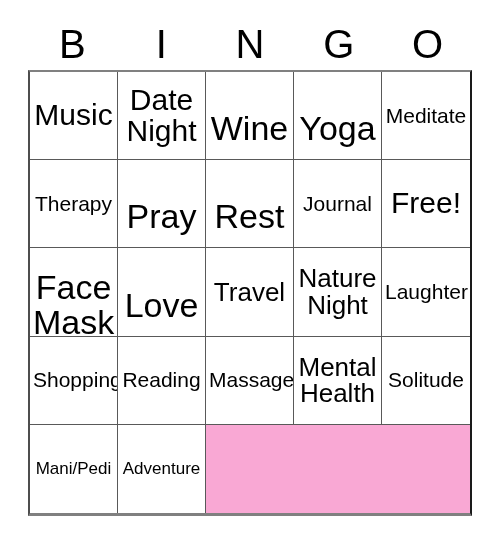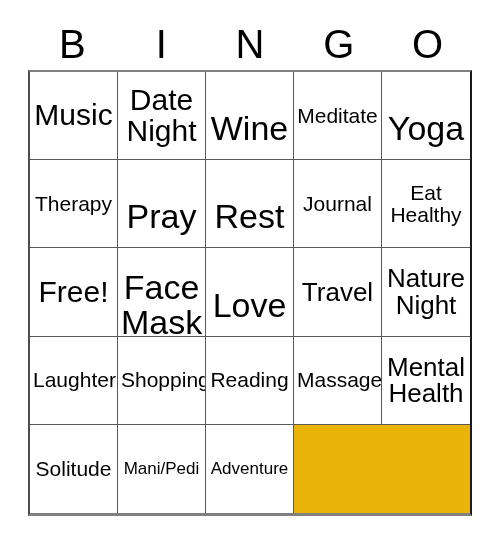--- a/index.html
+++ b/index.html
@@ -55,21 +55,21 @@
     width: 444px;
     height: 446px;
     display: grid;
     grid-template-columns: repeat(5, 1fr);
     grid-template-rows: repeat(5, 1fr);
     border-top: 2px solid #808080;
     border-left: 2px solid #4d4d4d;
     border-right: 2px solid #1a1a1a;
     border-bottom: 3px solid #808080;
     box-sizing: border-box;
-    background: #eab308;
+    background: #f9a8d4;
   }
 
   .cell {
     position: relative;
     border-right: 1px solid #595959;
     border-bottom: 1px solid #595959;
     box-sizing: border-box;
     display: flex;
     align-items: center;
     justify-content: center;
@@ -117,43 +117,39 @@
         <span class="cell-text fs-lg">Music</span>
       </div>
     <div class="cell">
         <span class="cell-text fs-lg">Date
 Night</span>
       </div>
     <div class="cell">
         <span class="cell-text fs-xl">Wine</span>
       </div>
     <div class="cell">
-        <span class="cell-text fs-sm">Meditate</span>
+        <span class="cell-text fs-xl">Yoga</span>
       </div>
     <div class="cell">
-        <span class="cell-text fs-xl">Yoga</span>
+        <span class="cell-text fs-sm">Meditate</span>
       </div>
 
     <div class="cell">
         <span class="cell-text fs-sm">Therapy</span>
       </div>
     <div class="cell">
         <span class="cell-text fs-xl">Pray</span>
       </div>
     <div class="cell">
         <span class="cell-text fs-xl">Rest</span>
       </div>
     <div class="cell">
         <span class="cell-text fs-sm">Journal</span>
       </div>
 
-    <div class="cell">
-        <span class="cell-text fs-sm">Eat
-Healthy</span>
-      </div>
     <div class="cell">
         <span class="cell-text fs-lg">Free!</span>
       </div>
     <div class="cell">
         <span class="cell-text fs-xl">Face
 Mask</span>
       </div>
     <div class="cell">
         <span class="cell-text fs-xl">Love</span>
       </div>

